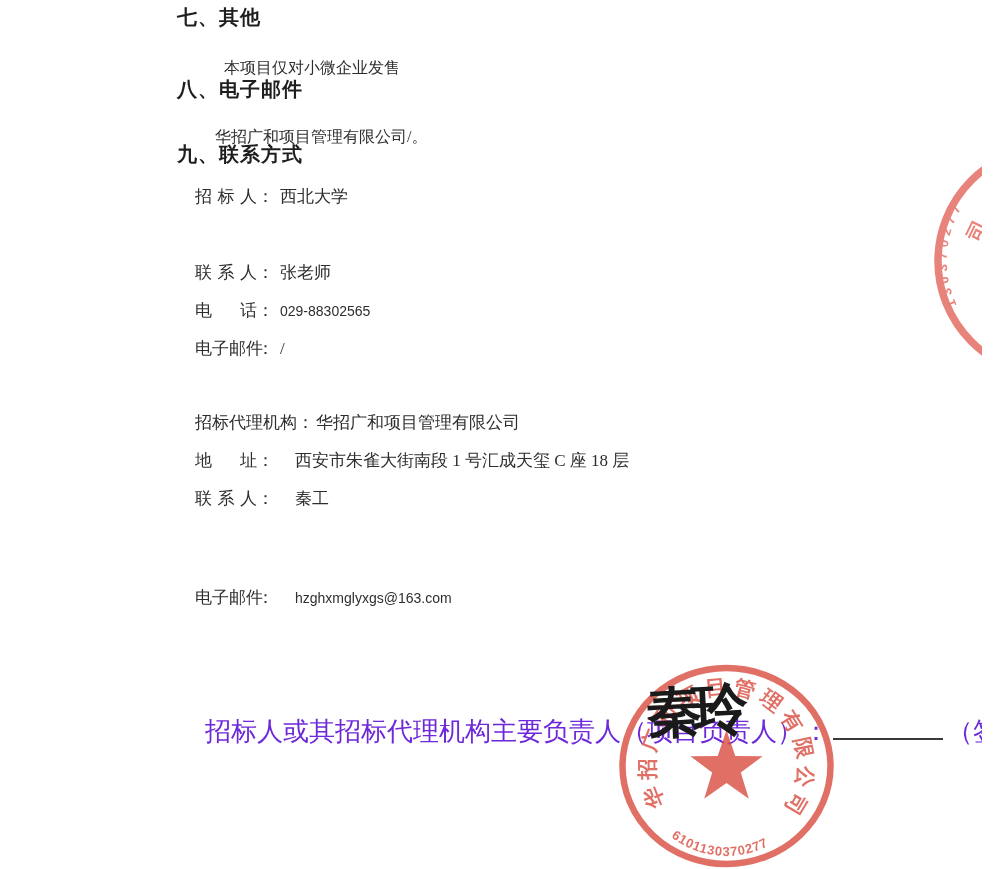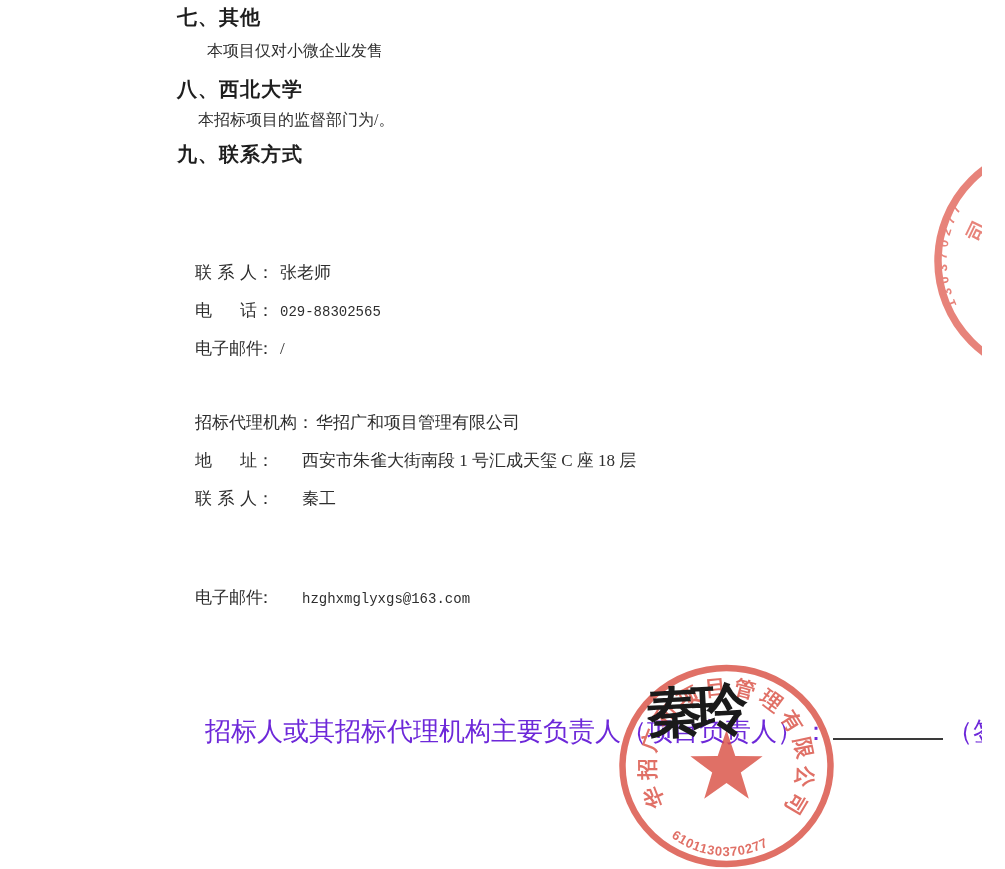--- a/index.html
+++ b/index.html
@@ -10,32 +10,32 @@
     overflow:hidden;
     font-family:"Liberation Serif","DejaVu Serif",serif;
     color:#2b2b2b;
   }
   .sec{
     position:absolute;left:177px;margin:0;
     font-size:20px;font-weight:bold;color:#1e1e1e;
     white-space:nowrap;letter-spacing:1px;
   }
   .bodyline{
-    position:absolute;margin:0;font-size:16px;color:#2e2e2e;white-space:nowrap;
+    position:absolute;margin:17px;font-size:16px;color:#2e2e2e;white-space:nowrap;
   }
   .crow{
     position:absolute;left:195px;font-size:17px;white-space:nowrap;color:#2e2e2e;
   }
   .lbl{
     display:inline-block;width:62px;text-align:justify;text-align-last:justify;
   }
   .lbl.wide{width:auto;text-align-last:auto;}
   .val{margin-left:6px;}
-  .agency .val{margin-left:28px;}
-  .mono{font-family:Liberation Mono, monospace;font-size:14px;text-align:center;}
+  .agency .val{margin-left:21px;}
+  .mono{font-family:Liberation Sans, sans-serif;font-size:14px;text-align:center;}
   .signline{
     position:absolute;font-size:26px;white-space:nowrap;color:#6d28d9;
   }
   .uline{
     display:inline-block;height:20px;border-bottom:2px solid #3a3a3a;
     margin:0 4px;vertical-align:baseline;
   }
   .signature{
     position:absolute;left:646px;top:674px;
     font-size:56px;font-weight:600;color:#1a1a1a;
@@ -49,25 +49,28 @@
   .seal-text{font-family:"Liberation Sans","DejaVu Sans",sans-serif;font-weight:bold;}
 </style>
 </head>
 <body>
 
 <div class="page">
 
   <h2 class="sec" style="top:4px">七、其他</h2>
   <p class="bodyline" style="left:207px;top:41px">本项目仅对小微企业发售</p>
 
-  <h2 class="sec" style="top:76px">八、西北大学</h2>
-  <p class="bodyline" style="left:198px;top:110px">本招标项目的监督部门为/。</p>
+  <h2 class="sec" style="top:76px">八、电子邮件</h2>
+  <p class="bodyline" style="left:198px;top:110px">华招广和项目管理有限公司/。</p>
 
   <h2 class="sec" style="top:141px">九、联系方式</h2>
 
+  <div class="crow" style="top:185px">
+    <span class="lbl">招标人</span><span>：</span><span class="val">西北大学</span>
+  </div>
   <div class="crow" style="top:261px">
     <span class="lbl">联系人</span><span>：</span><span class="val">张老师</span>
   </div>
   <div class="crow" style="top:299px">
     <span class="lbl">电话</span><span>：</span><span class="val mono">029-88302565</span>
   </div>
   <div class="crow" style="top:337px">
     <span class="lbl">电子邮件</span><span>：</span><span class="val">/</span>
   </div>
 

